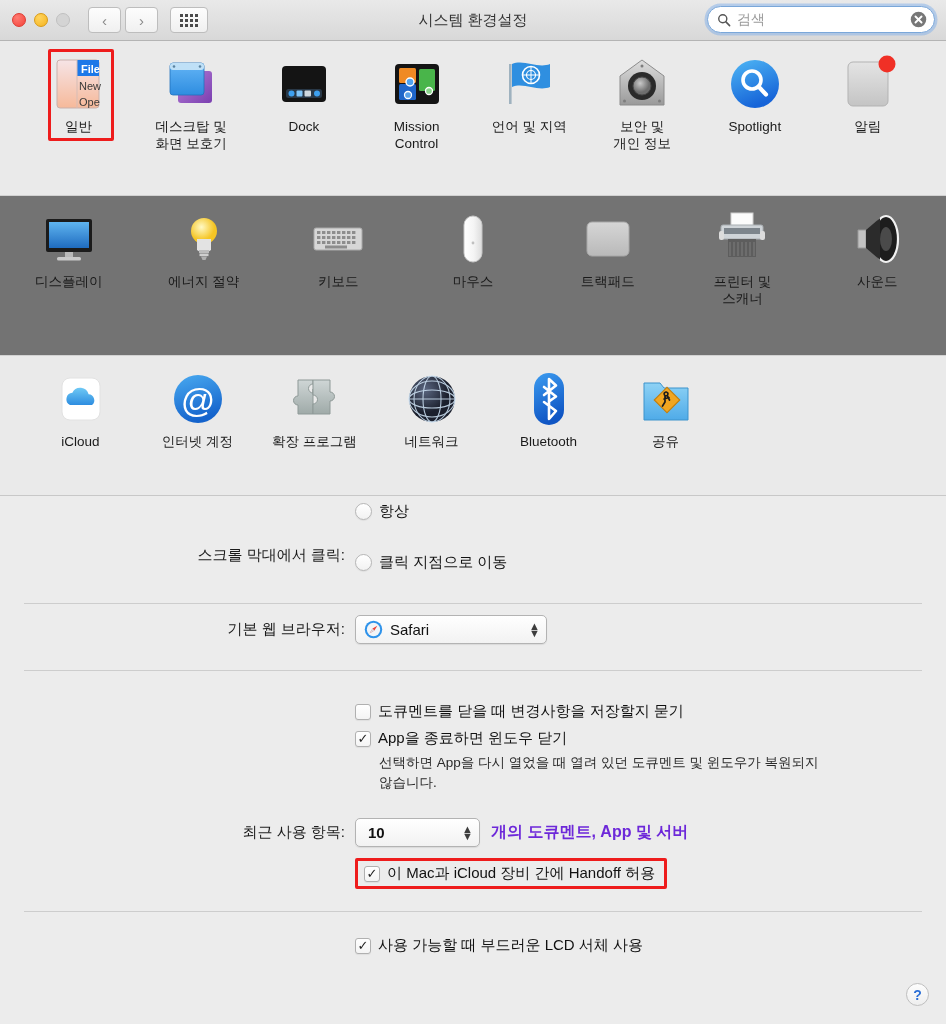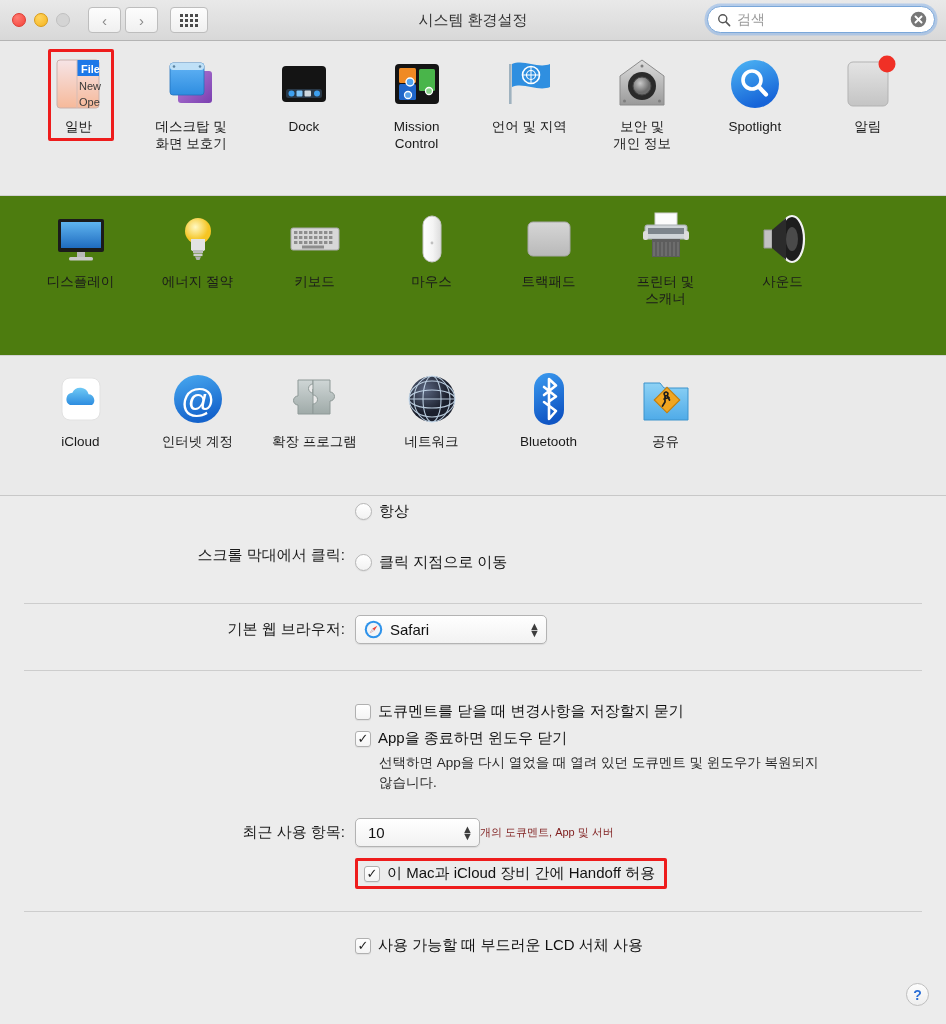--- a/index.html
+++ b/index.html
@@ -70,21 +70,21 @@
   .clear-icon { margin-right: 7px; width: 17px; height: 17px; flex: none; }
 
   
   .iconpane { background: #e8e8e8; }
   .iconrow {
     display: flex;
     padding: 14px 22px 12px 22px;
     border-bottom: 1px solid #d2d2d2;
   }
   .iconrow.r1 { background: #eaeaea; height: 155px; }
-  .iconrow.r2 { background: #4d7c0f; height: 160px; }
+  .iconrow.r2 { background: #737373; height: 160px; gap: 41px; }
   .iconrow.r3 { background: #eaeaea; height: 140px; border-bottom: 1px solid #c8c8c8; }
 
   .prefitem {
     width: 117px;
     display: flex; flex-direction: column; align-items: center;
     position: relative;
   }
   .prefitem .glyph {
     width: 58px; height: 58px;
     display: flex; align-items: center; justify-content: center;
@@ -691,29 +691,29 @@
       <div class="check-line" style="margin-top:8px;">
         <span class="check">✓</span>
         <span>App을 종료하면 윈도우 닫기</span>
       </div>
       <div class="hintext">선택하면 App을 다시 열었을 때 열려 있던 도큐멘트 및 윈도우가 복원되지 않습니다.</div>
     </div>
   </div>
 
   <div class="srow" style="margin-top:26px; align-items:center;">
     <div class="slabel">최근 사용 항목:</div>
-    <div class="sctl" style="display:flex; align-items:center; ">
+    <div class="sctl" style="display:flex; align-items:center; gap:11px;font-weight:bold;">
       <div class="stepbox">
         <span style="flex:1;">10</span>
         <span class="stepper-arrows">
           <span>▲</span>
             <span>▼</span>
         </span>
       </div>
-      <span style="font-size:11px;color:#7f1d1d;">개의 도큐멘트, App 및 서버</span>
+      <span style="font-size:16px;color:#6d28d9;">개의 도큐멘트, App 및 서버</span>
     </div>
   </div>
 
   <div class="srow" style="margin-top:11px;">
     <div class="slabel"></div>
     <div class="sctl">
       <div class="handoff-hl">
         <div class="check-line">
           <span class="check">✓</span>
           <span>이 Mac과 iCloud 장비 간에 Handoff 허용</span>

